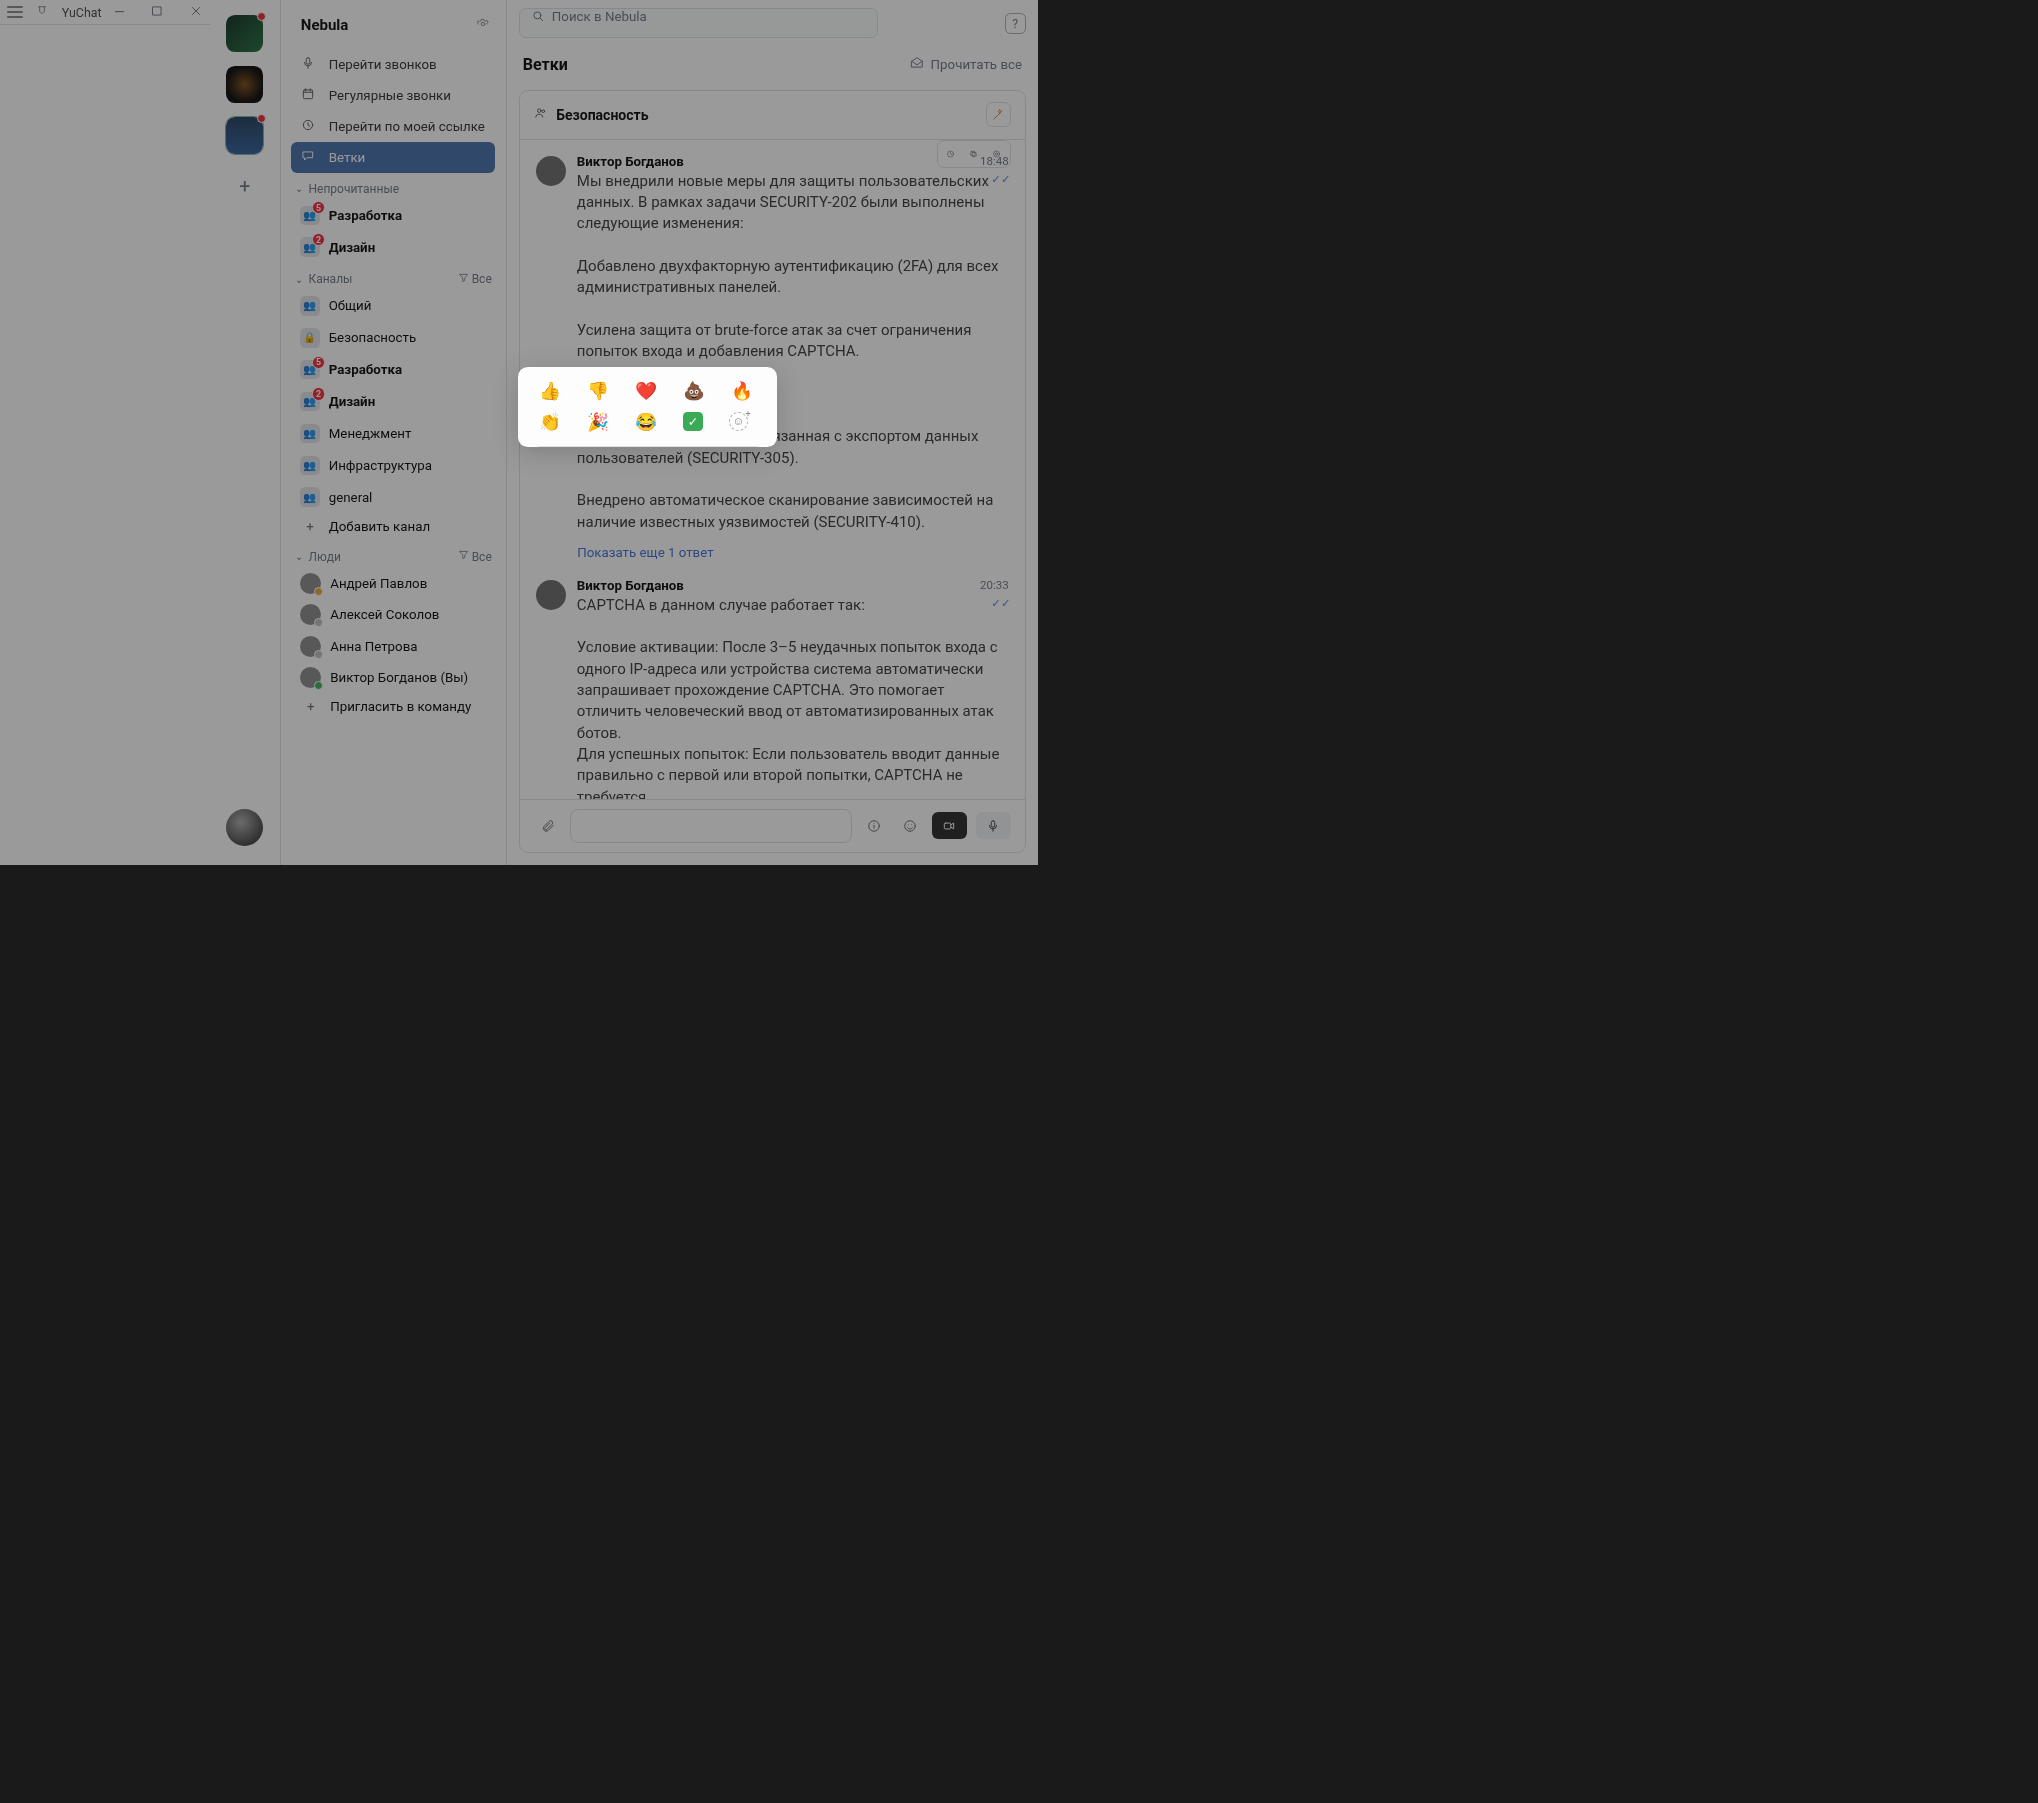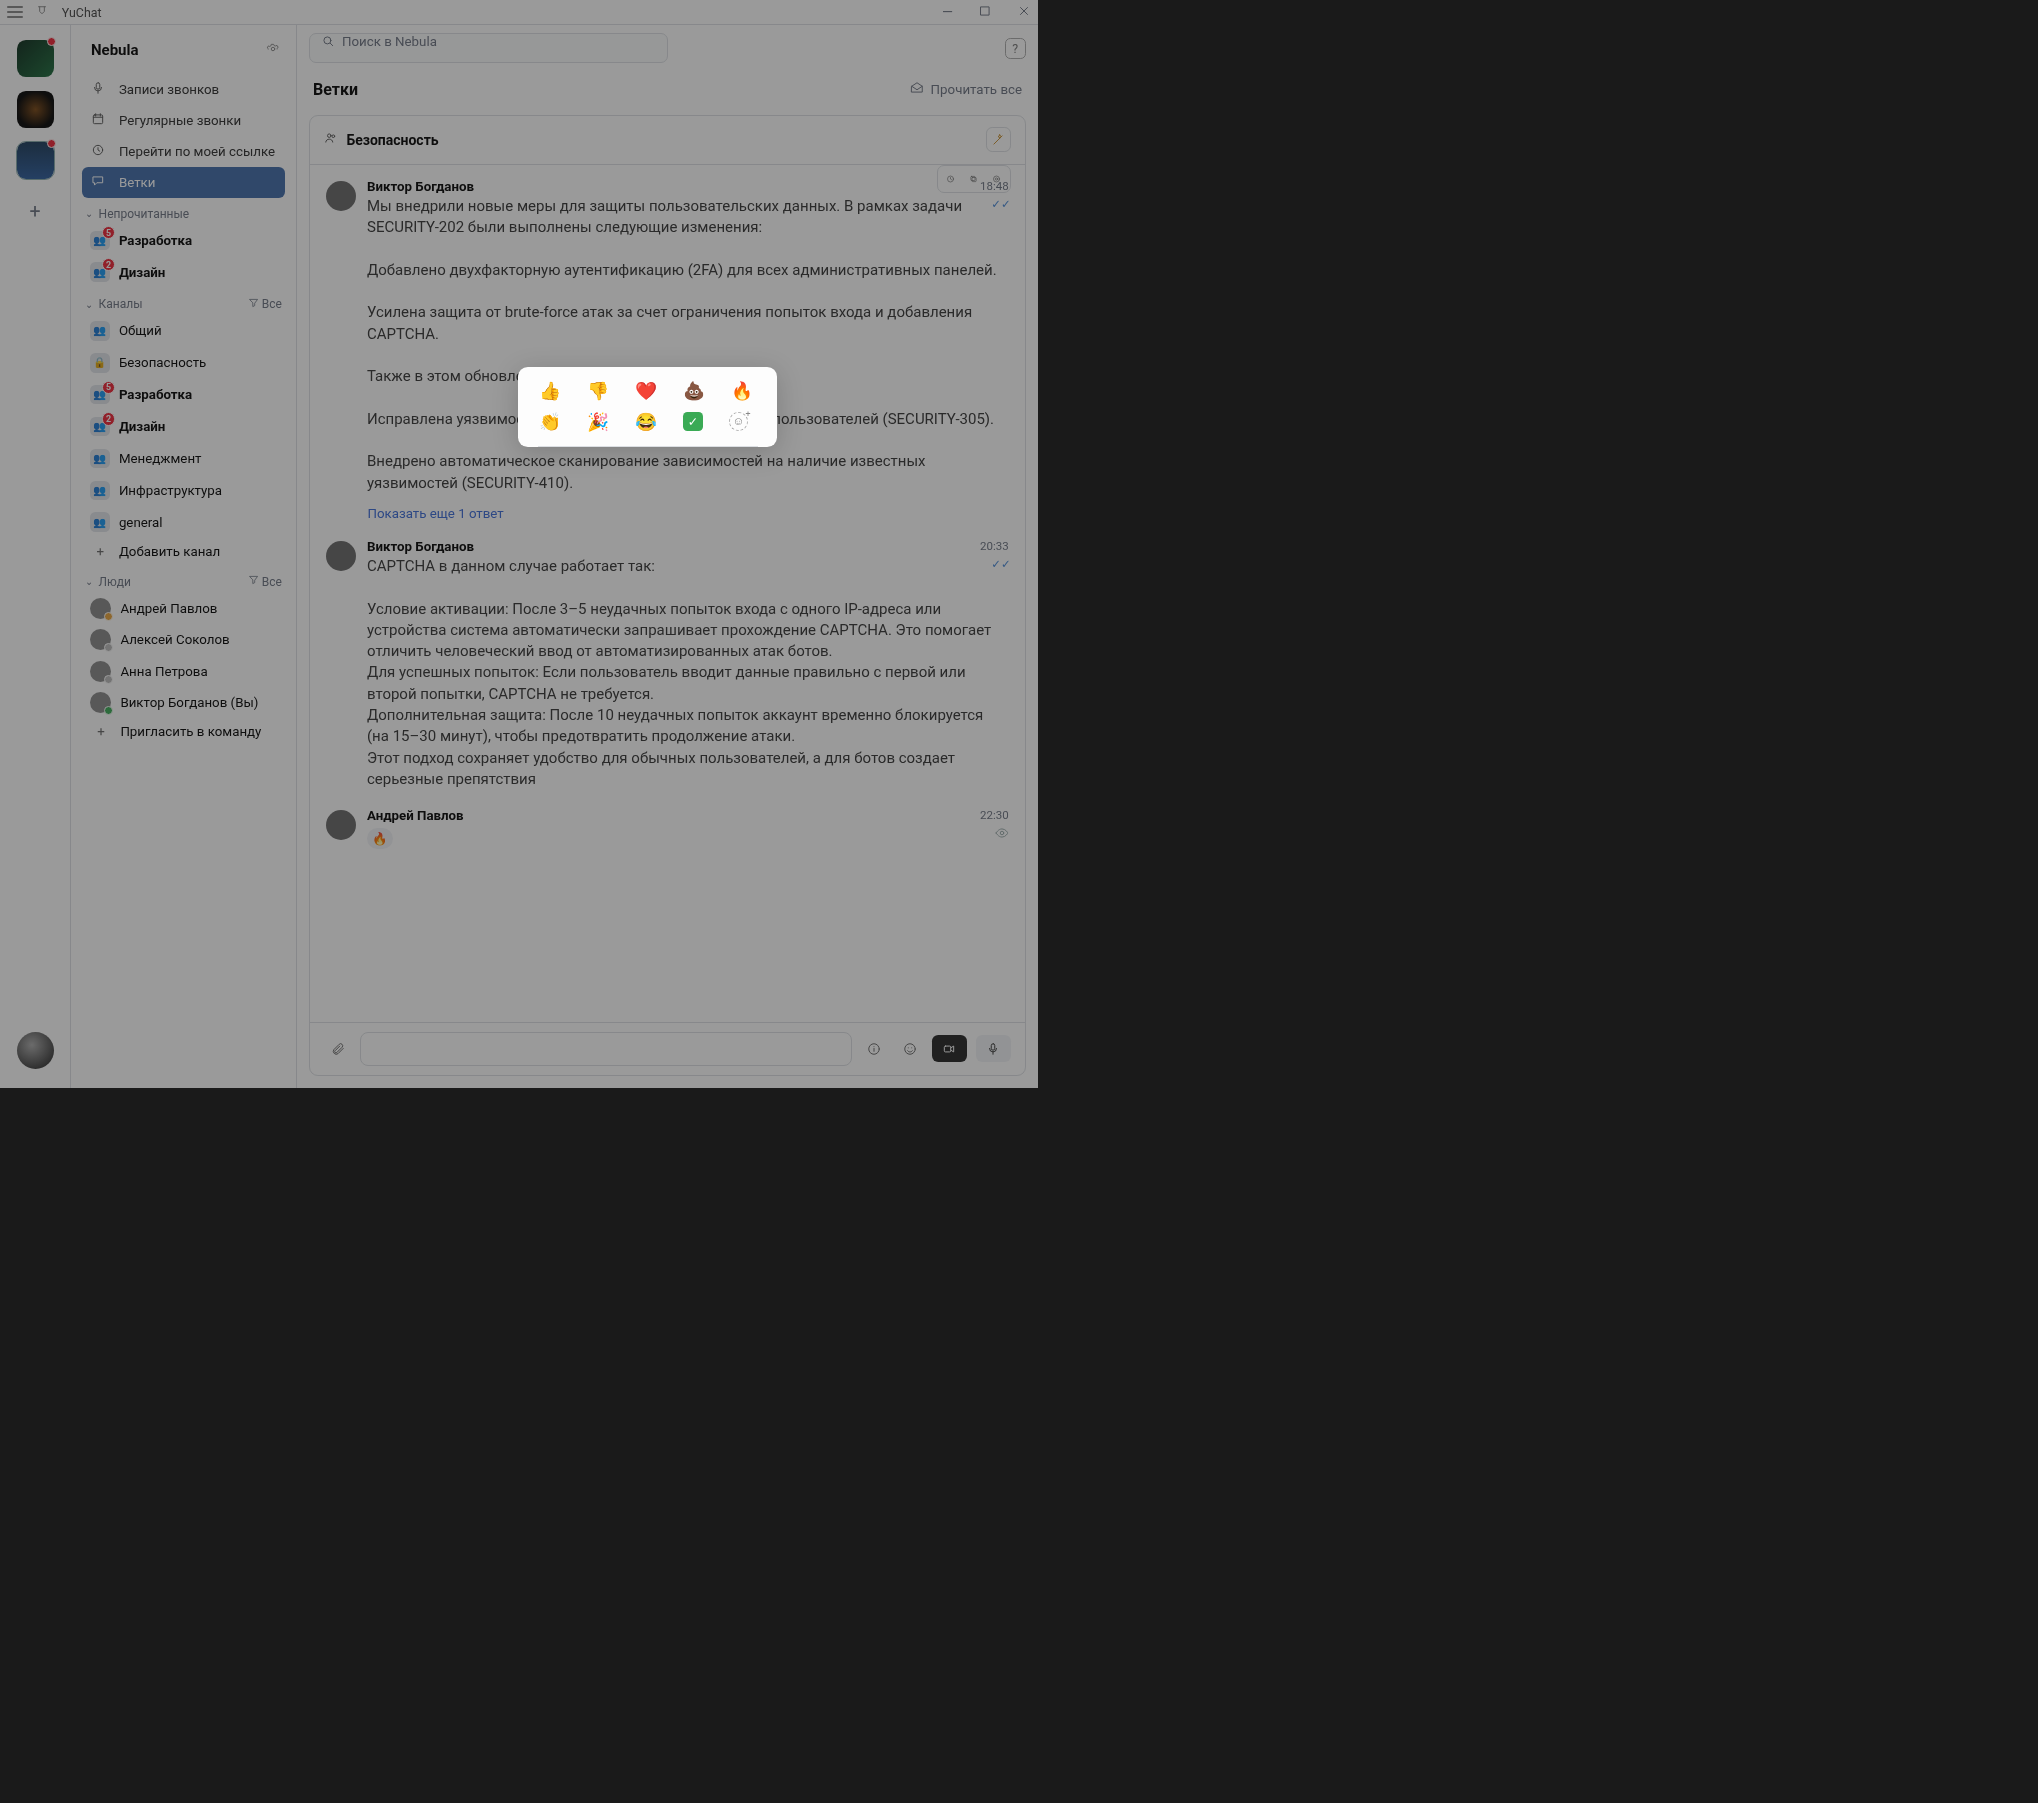--- a/index.html
+++ b/index.html
@@ -4,21 +4,21 @@
 <style>
   :root{
     --bg:#fff; --bg2:#f3f4f6; --bg3:#eceef1; --border:#dcdfe3;
     --text:#2a2a2a; --text2:#6b7280; --accent:#4a6da7; --accent-bg:#3e6aa8;
     --hover:#eef1f5;
   }
   *{box-sizing:border-box;font-family:-apple-system,Segoe UI,Roboto,sans-serif}
   html,body{margin:0;padding:0;height:100%}
   body{background:#1a1a1a;overflow:hidden}
 
-  .window{width:1038px;height:1088px;background:var(--bg);display:flex;flex-direction:column;position:relative}
+  .window{width:1038px;height:865px;background:var(--bg);display:flex;flex-direction:row;position:relative}
   .titlebar{height:25px;display:flex;align-items:center;padding:0 7px;gap:12.4px;border-bottom:0.9px solid var(--border);background:var(--bg)}
   .titlebar .win-btns{margin-left:auto;display:flex;gap:25px;color:var(--text2)}
   .icn{display:inline-flex;align-items:center;justify-content:center}
   .menu-icn{width:16px;height:12.4px;display:flex;flex-direction:column;justify-content:space-between}
   .menu-icn span{height:1.8px;background:#888;border-radius:0.9px}
 
   .app{flex:1;display:flex;min-height:0}
   .rail{width:71px;background:var(--bg);border-right:0.9px solid var(--border);display:flex;flex-direction:column;align-items:center;padding-top:15px;gap:14px}
   .rail .ws{width:37px;height:37px;border-radius:8.9px;position:relative;background:#3a3a3a;background-size:cover}
   .ws.green{background:linear-gradient(135deg,#0a2a1a,#1a6a3a)}
@@ -147,21 +147,21 @@
               <circle cx="12" cy="12" r="3"></circle>
               <path d="M19 12a7 7 0 0 0-.1-1.2l2-1.6-2-3.4-2.4 1a7 7 0 0 0-2-.1L13 4h-4l-.5 2.6a7 7 0 0 0-2 1.1l-2.4-1-2 3.4 2 1.6A7 7 0 0 0 4 12"></path>
             </svg></span>
       </div>
       <div class="sb-list">
         <div class="nav-item">
           <span class="ni"><svg viewBox="0 0 24 24">
                 <rect x="9" y="3" width="6" height="11" rx="3"></rect>
                 <path d="M6 11a6 6 0 0 0 12 0M12 17v4"></path>
               </svg></span>
-          <span>Записи звонков</span>
+          <span>Перейти звонков</span>
         </div>
         <div class="nav-item">
           <span class="ni"><svg viewBox="0 0 24 24">
                 <rect x="4" y="5" width="16" height="15" rx="2"></rect>
                 <path d="M4 9h16M8 3v4M16 3v4"></path>
               </svg></span>
           <span>Регулярные звонки</span>
         </div>
         <div class="nav-item">
           <span class="ni"><svg viewBox="0 0 24 24">

